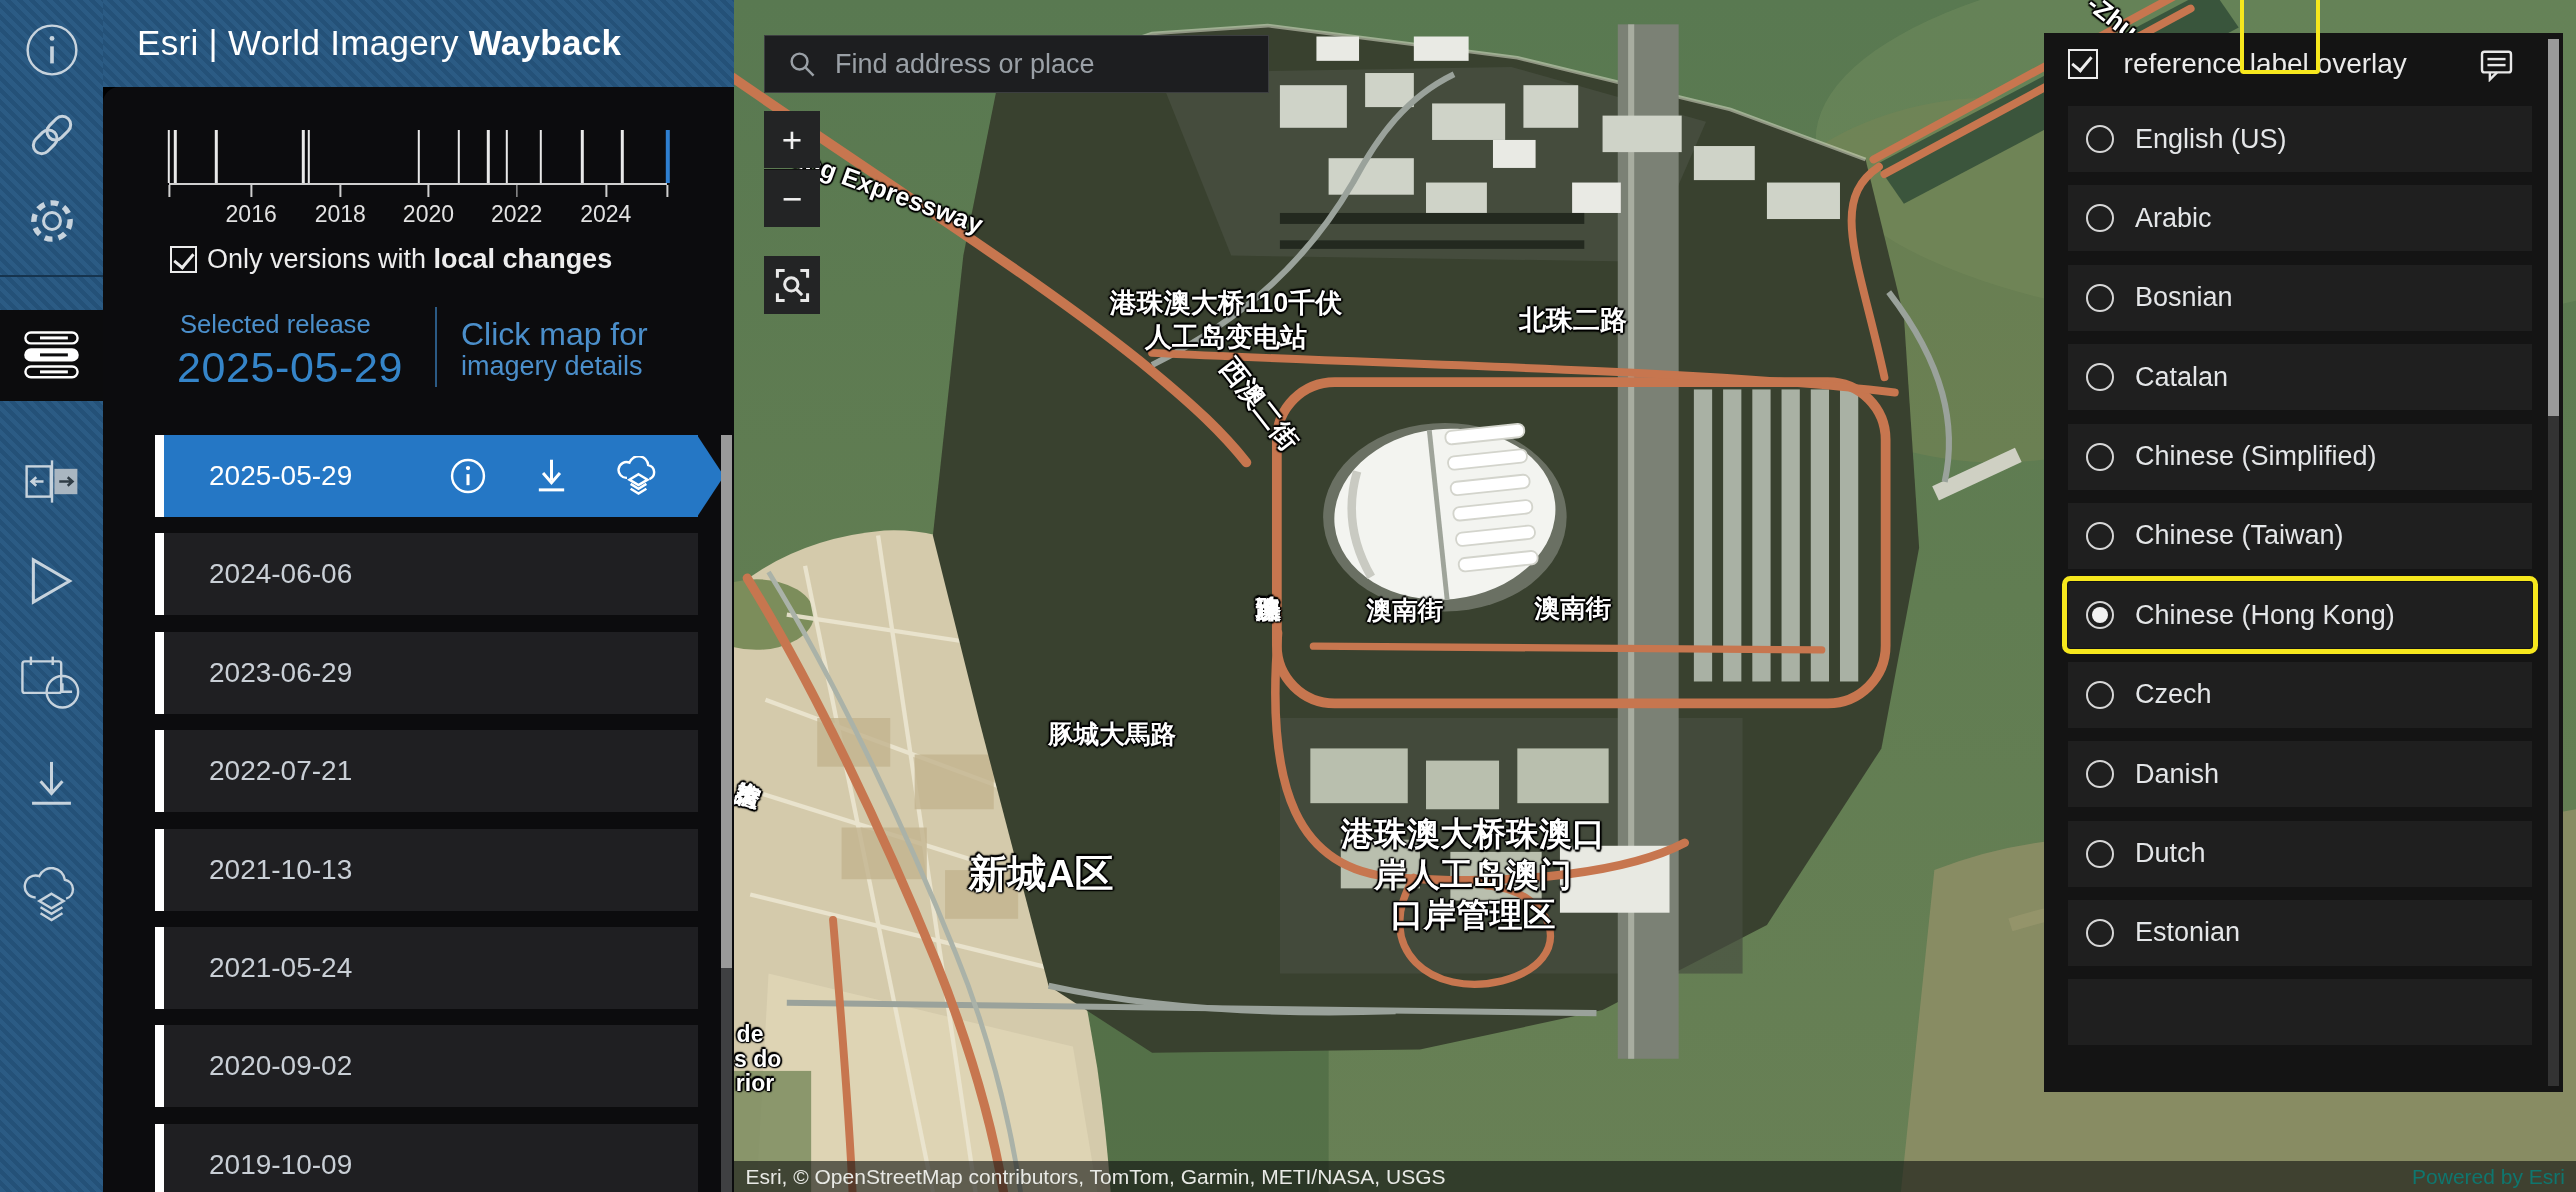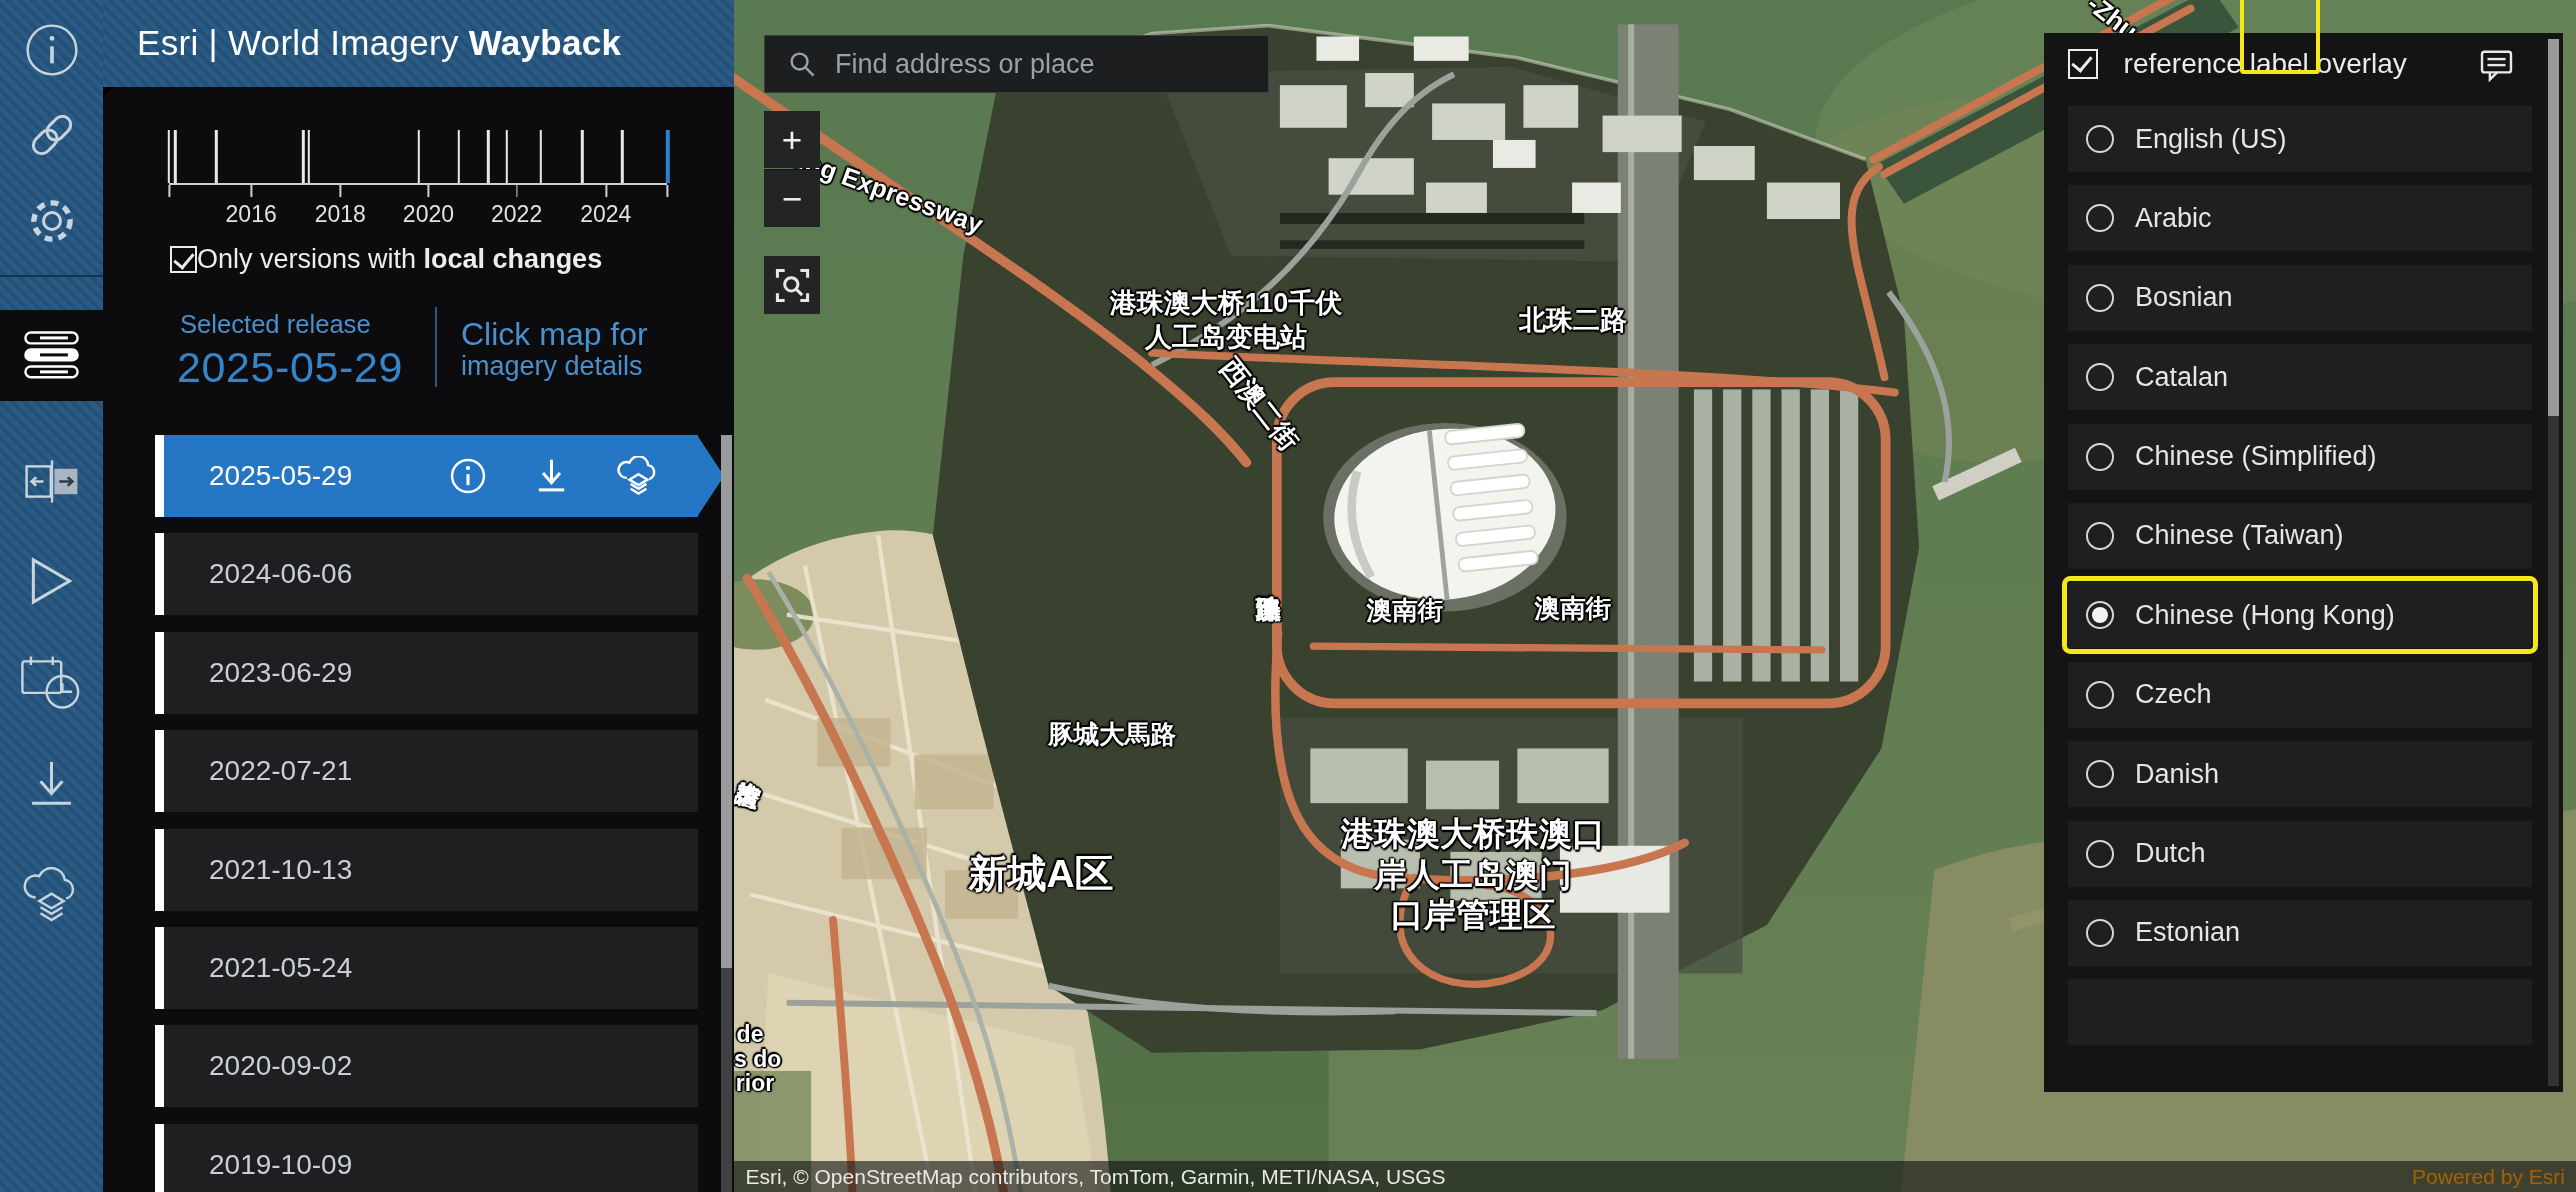--- a/index.html
+++ b/index.html
@@ -25,21 +25,21 @@
   .map-btn{position:absolute;left:764px;width:56px;height:57px;background:#232425;color:#f0f0f0;
      display:flex;align-items:center;justify-content:center;font-size:35px;z-index:30;}
   .btn-zoom-in{top:111px;}
   .btn-zoom-out{top:169px;border-top:1.2px solid #111;}
   .btn-zoom-select{top:256px;height:58px;}
 
   
   .attribution{position:absolute;left:732px;right:0;bottom:0;height:31px;background:rgba(18,20,18,.62);
      display:flex;align-items:center;justify-content:space-between;z-index:25;margin-top:32px;}
   .attribution .src{color:#e8e9e5;font-size:21px;margin-left:13.4px;}
-  .attribution .pow{color:#a16207;font-size:21px;margin-right:11px;}
+  .attribution .pow{color:#0f766e;font-size:21px;margin-right:11px;}
 
   
   .sidebar{position:absolute;left:0;top:0;width:103px;height:1192px;z-index:50;
      background:repeating-linear-gradient(45deg,#2b5b84 0 4.3px,#23507700 4.3px 8.5px),#245178;}
   .side-item{position:absolute;left:0;width:103px;height:88px;display:flex;align-items:center;justify-content:center;}
   .side-item svg{stroke:#c7d3dd;fill:none;stroke-width:4;}
   .side-item.active{background:#0c0c0d;height:91px;}
   .side-item.active svg{stroke:#ffffff;}
   .side-divider{position:absolute;left:0;top:275px;width:103px;height:2.4px;background:#16344e;}
 
@@ -57,21 +57,21 @@
   .tl-tick{position:absolute;top:0;width:2.4px;height:53px;background:#e9e9e9;transform:translateX(-1.2px);}
   .tl-tick.selected{background:#2e7fd0;width:3.7px;}
   .tl-axis{position:absolute;left:0;top:53px;width:100%;height:1.8px;background:#cfcfcf;}
   .tl-ytick{position:absolute;top:55px;width:1.8px;height:12px;background:#cfcfcf;transform:translateX(-0.6px);}
   .tl-year{position:absolute;top:71px;color:#e2e2e2;font-size:23px;transform:translateX(-50%);}
 
   .chk-row{position:absolute;left:67px;top:157px;display:flex;align-items:center;}
   .checkbox{width:27px;height:27px;border:2.4px solid #ececec;box-sizing:border-box;position:relative;flex:0 0 auto;}
   .checkbox::after{content:"";position:absolute;left:5.5px;top:1.2px;width:8.5px;height:16px;
      border:solid #ececec;border-width:0 3px 3px 0;transform:rotate(40deg);}
-  .chk-row .lbl{color:#ededed;font-size:27px;margin-left:0;white-space:nowrap;}
+  .chk-row .lbl{color:#ededed;font-size:27px;margin-left:10px;white-space:nowrap;}
 
   .sel-heading{position:absolute;left:77px;top:223px;color:#4b8fcb;font-size:25.6px;}
   .sel-date{position:absolute;left:74px;top:256px;color:#3585c9;font-size:43px;letter-spacing:0.6px;}
   .sel-divider{position:absolute;left:332px;top:220px;width:1.8px;height:80px;background:#2b5a84;}
   .sel-hint1{position:absolute;left:358px;top:229px;color:#4b8fcb;font-size:32px;}
   .sel-hint2{position:absolute;left:358px;top:264px;color:#4b8fcb;font-size:27px;}
 
   .release-list{position:absolute;left:52px;top:348px;width:543px;}
   .release-row{position:relative;width:543px;height:82px;margin-bottom:16.4px;background:#1f1f22;
      display:flex;align-items:center;}

